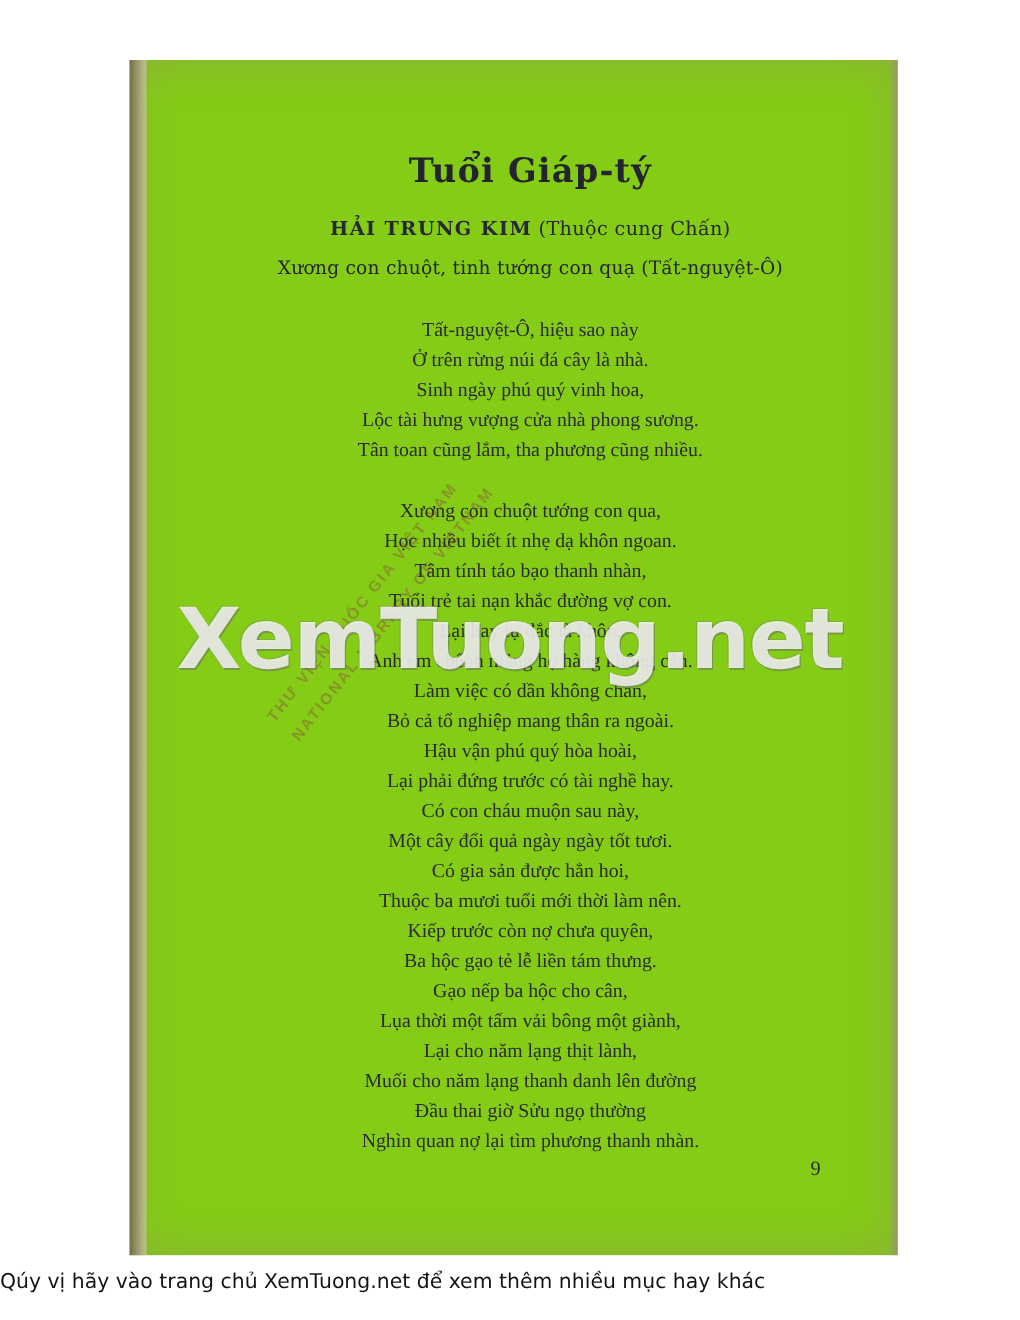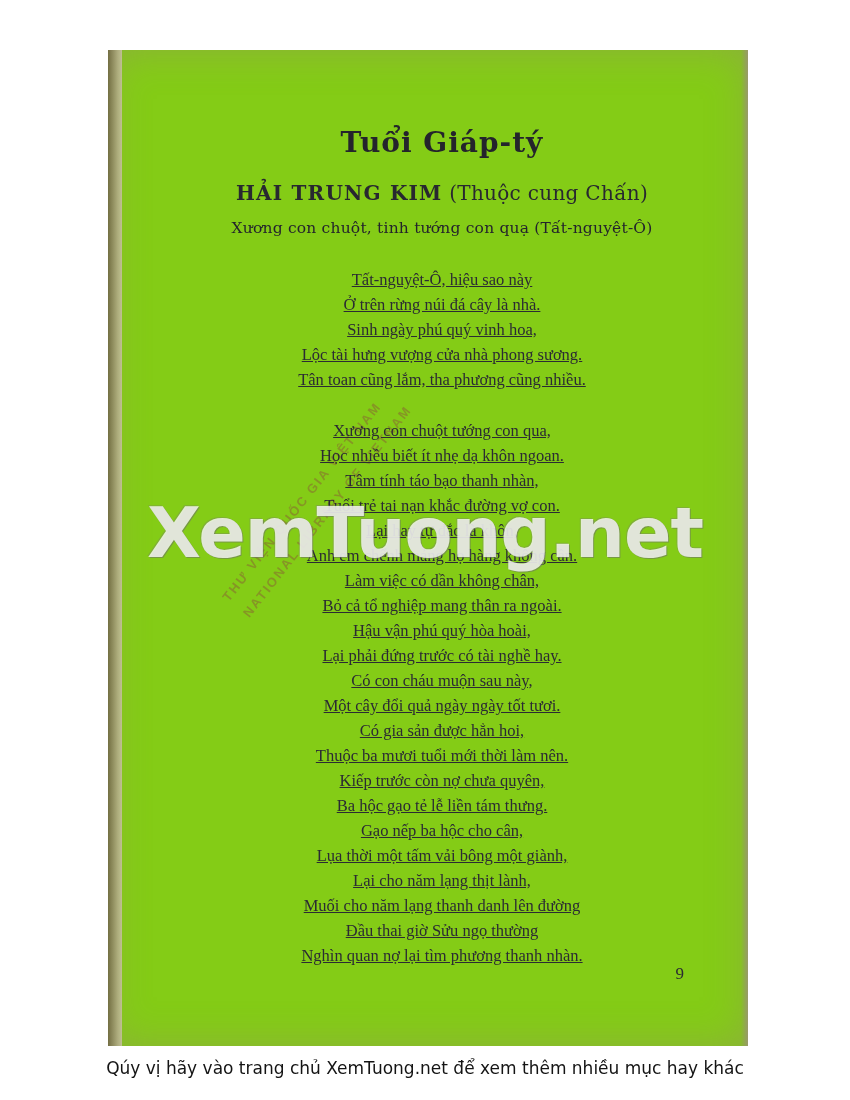--- a/index.html
+++ b/index.html
@@ -66,21 +66,21 @@
     font-family: "DejaVu Serif", serif;
     font-weight: bold;
     font-size: 28px;
     letter-spacing: 1px;
     margin: 0;
     padding-top: 76px;
     color: #24242c;
   }
   .subtitle1 {
     font-family: "DejaVu Serif", serif;
-    font-size: 20px;
+    font-size: 16px;
     margin-top: 22px;
     letter-spacing: 0.3px;
     color: #282830;
   }
   .subtitle1 .strong {
     font-weight: bold;
     letter-spacing: 1.2px;
   }
   .subtitle2 {
     font-family: "DejaVu Serif", serif;
@@ -89,21 +89,20 @@
     margin-top: 14px;
     letter-spacing: 0.2px;
     color: #24242c;
   }
 
   .verse-block {
     margin-top: 30px;
   }
   .verse-stanza {
     margin-bottom: 0;
-    text-decoration: underline;
   }
   .verse-line {
     font-family: "Liberation Serif", serif;
     font-size: 16.5px;
     line-height: 25px;
     color: #2b2b33;
     white-space: pre;
   }
   .stanza-gap {
     height: 26px;
@@ -158,21 +157,21 @@
       -1px -1px 0 rgba(120,120,120,0.35);
     z-index: 5;
     pointer-events: none;
   }
 
   .footer-note {
     position: absolute;
     left: 0;
     top: 1058px;
     width: 850px;
-    text-align: center;
+    text-align: left;
     font-family: "DejaVu Sans", sans-serif;
     font-size: 17px;
     color: #141414;
     z-index: 6;
   }
 </style>
 </head>
 <body>
 
 <div id="page">

